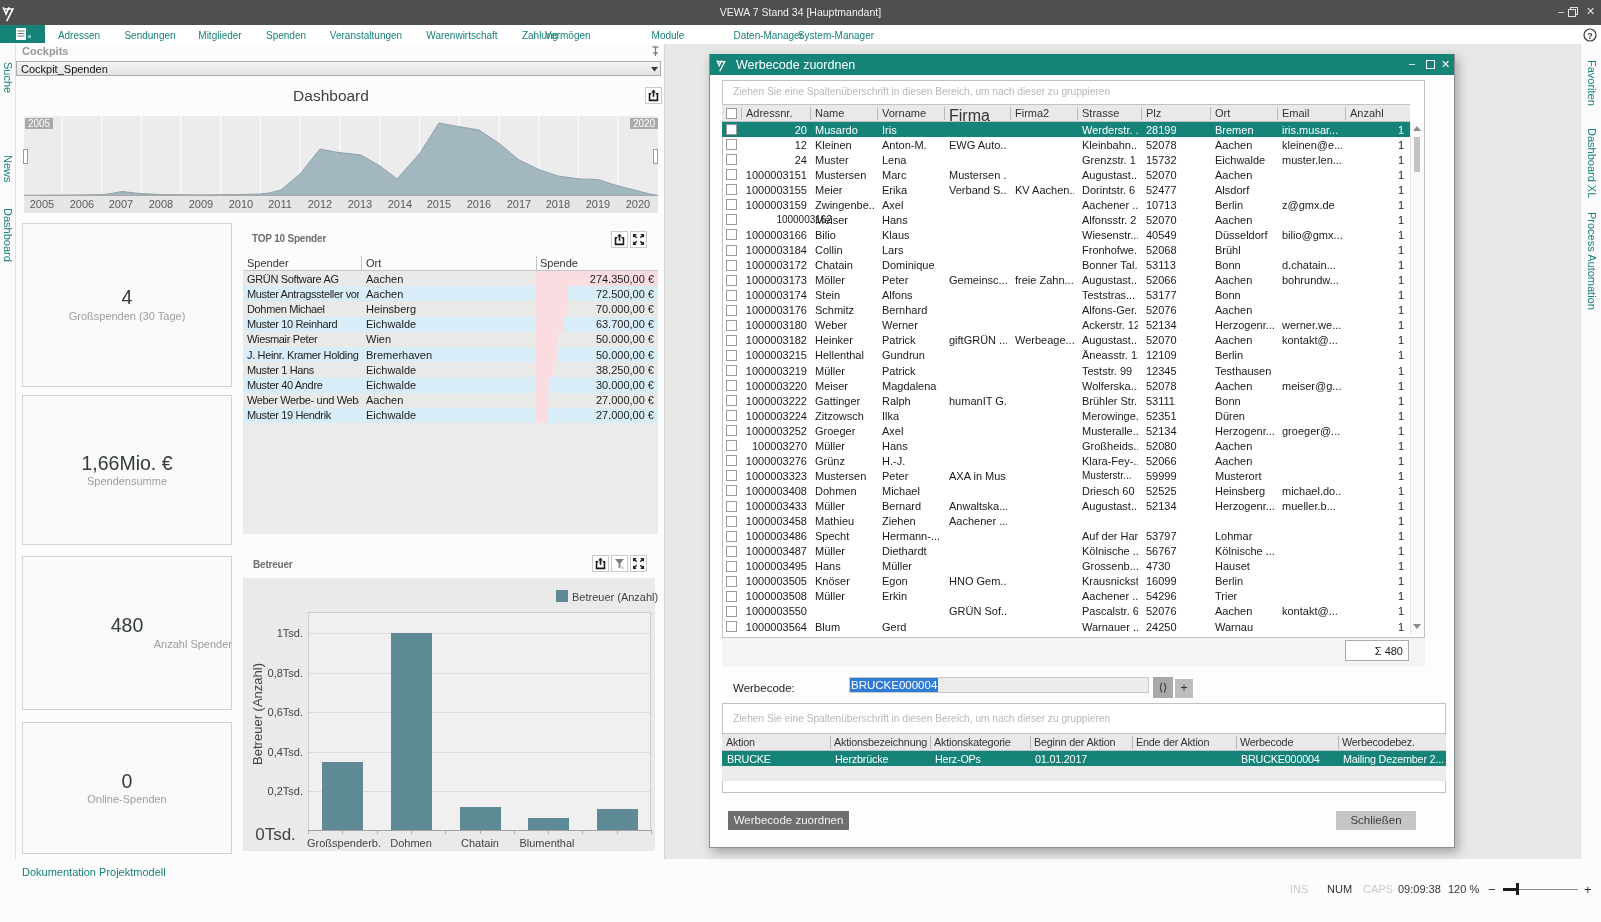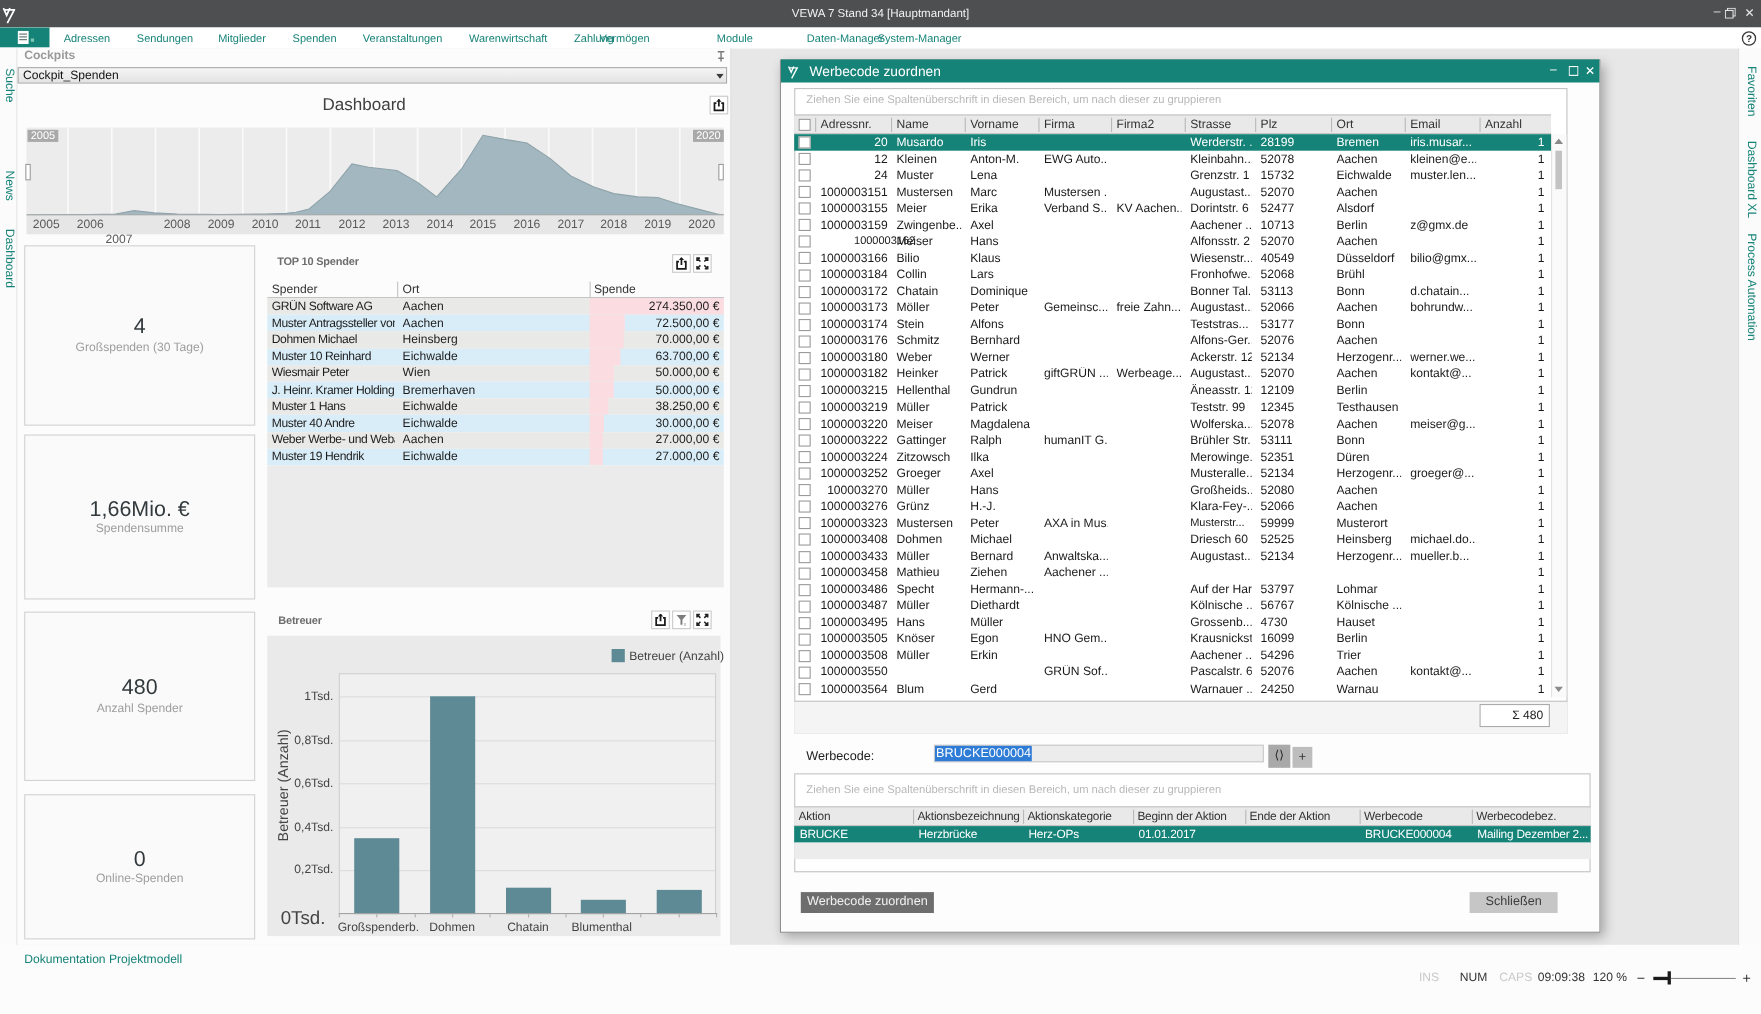--- a/index.html
+++ b/index.html
@@ -91,21 +91,21 @@
     <line x1="514.7" y1="0" x2="514.7" y2="80" stroke="#fafafa" stroke-width="1.5"></line>
     <line x1="554.4" y1="0" x2="554.4" y2="80" stroke="#fafafa" stroke-width="1.5"></line>
     <line x1="594.1" y1="0" x2="594.1" y2="80" stroke="#fafafa" stroke-width="1.5"></line>
     <polygon points="0,80 0,79.5 58,79.0 81,78.5 98,75.5 116,77.5 137,78.5 177,79.0 217,78.5 236,78.0 245,77.0 257,74.0 276,58.0 296,33.0 311,36.0 337,39.0 356,50.0 373,63.0 396,37.0 415,7.0 431,10.0 455,14.0 476,28.0 495,44.0 516,54.0 534,60.0 556,63.0 574,63.5 591,69.0 614,75.0 628,78.5 634,79.5 634,80" fill="#a2b7bf"></polygon>
     <polyline points="0,79.5 58,79.0 81,78.5 98,75.5 116,77.5 137,78.5 177,79.0 217,78.5 236,78.0 245,77.0 257,74.0 276,58.0 296,33.0 311,36.0 337,39.0 356,50.0 373,63.0 396,37.0 415,7.0 431,10.0 455,14.0 476,28.0 495,44.0 516,54.0 534,60.0 556,63.0 574,63.5 591,69.0 614,75.0 628,78.5 634,79.5" fill="none" stroke="#8fa3ab" stroke-width="1"></polyline>
 <line x1="0" y1="79.5" x2="634" y2="79.5" stroke="#a8a8a8" stroke-width="1.5"></line>
   </svg>
 <div class="abs" style="left:24px;top:196px;width:634px;height:17px;background:#e6e6e6"></div>
 <div style="position:absolute;left:17px;top:198px;width:50px;text-align:center;font-size:11px;color:#5a5a5a">2005</div>
 <div style="position:absolute;left:57px;top:198px;width:50px;text-align:center;font-size:11px;color:#5a5a5a">2006</div>
-<div style="position:absolute;left:96px;top:212px;width:50px;text-align:left;font-size:11px;color:#5a5a5a">2007</div>
+<div style="position:absolute;left:96px;top:198px;width:50px;text-align:center;font-size:11px;color:#5a5a5a">2007</div>
 <div style="position:absolute;left:136px;top:198px;width:50px;text-align:center;font-size:11px;color:#5a5a5a">2008</div>
 <div style="position:absolute;left:176px;top:198px;width:50px;text-align:center;font-size:11px;color:#5a5a5a">2009</div>
 <div style="position:absolute;left:216px;top:198px;width:50px;text-align:center;font-size:11px;color:#5a5a5a">2010</div>
 <div style="position:absolute;left:255px;top:198px;width:50px;text-align:center;font-size:11px;color:#5a5a5a">2011</div>
 <div style="position:absolute;left:295px;top:198px;width:50px;text-align:center;font-size:11px;color:#5a5a5a">2012</div>
 <div style="position:absolute;left:335px;top:198px;width:50px;text-align:center;font-size:11px;color:#5a5a5a">2013</div>
 <div style="position:absolute;left:375px;top:198px;width:50px;text-align:center;font-size:11px;color:#5a5a5a">2014</div>
 <div style="position:absolute;left:414px;top:198px;width:50px;text-align:center;font-size:11px;color:#5a5a5a">2015</div>
 <div style="position:absolute;left:454px;top:198px;width:50px;text-align:center;font-size:11px;color:#5a5a5a">2016</div>
 <div style="position:absolute;left:494px;top:198px;width:50px;text-align:center;font-size:11px;color:#5a5a5a">2017</div>
@@ -117,21 +117,21 @@
 <div class="abs" style="left:23px;top:149px;width:5px;height:15px;background:#fff;border:1px solid #9a9a9a"></div>
 <div class="abs" style="left:653px;top:149px;width:5px;height:15px;background:#fff;border:1px solid #9a9a9a"></div>
 <div class="abs" style="left:22px;top:223px;width:210px;height:164px;background:#fafafa;border:1px solid #d2d2d2"></div>
 <div class="abs" style="left:22px;top:286px;width:210px;text-align:center;font-size:19.5px;color:#333a3d">4</div>
 <div class="abs" style="left:22px;top:310px;width:210px;text-align:center;font-size:11px;color:#9d9d9d">Großspenden (30 Tage)</div>
 <div class="abs" style="left:22px;top:395px;width:210px;height:150px;background:#fafafa;border:1px solid #d2d2d2"></div>
 <div class="abs" style="left:22px;top:452px;width:210px;text-align:center;font-size:19.5px;color:#333a3d">1,66Mio. €</div>
 <div class="abs" style="left:22px;top:475px;width:210px;text-align:center;font-size:11px;color:#9d9d9d">Spendensumme</div>
 <div class="abs" style="left:22px;top:556px;width:210px;height:154px;background:#fafafa;border:1px solid #d2d2d2"></div>
 <div class="abs" style="left:22px;top:614px;width:210px;text-align:center;font-size:19.5px;color:#333a3d">480</div>
-<div class="abs" style="left:22px;top:638px;width:210px;text-align:center;font-size:11px;color:#9d9d9d">Anzahl Spender</div>
+<div class="abs" style="left:22px;top:638px;width:210px;text-align:right;font-size:11px;color:#9d9d9d">Anzahl Spender</div>
 <div class="abs" style="left:22px;top:722px;width:210px;height:132px;background:#fafafa;border:1px solid #d2d2d2"></div>
 <div class="abs" style="left:22px;top:770px;width:210px;text-align:center;font-size:19.5px;color:#333a3d">0</div>
 <div class="abs" style="left:22px;top:793px;width:210px;text-align:center;font-size:11px;color:#9d9d9d">Online-Spenden</div>
 <div class="abs" style="left:252px;top:233px;font-size:10px;font-weight:bold;color:#6e6e6e;letter-spacing:-0.2px">TOP 10 Spender</div>
 <svg width="17" height="17" style="position:absolute;left:611px;top:231px;background:#fff;border:1px solid #c9c9c9" viewBox="0 0 17 17">
 <path d="M6 6.5 H4 V14 H13 V6.5 H11" fill="none" stroke="#1a1a1a" stroke-width="1.8"></path>
 <line x1="8.5" y1="2.5" x2="8.5" y2="10" stroke="#1a1a1a" stroke-width="1.8"></line>
 <path d="M5.7 5 L8.5 2.2 L11.3 5 Z" fill="#1a1a1a"></path>
   </svg>
 <svg width="17" height="17" style="position:absolute;left:630px;top:231px;background:#fff;border:1px solid #c9c9c9" viewBox="0 0 17 17">
@@ -281,21 +281,21 @@
 <div class="abs" style="left:722px;top:80px;width:703px;height:587px;background:#fff;border:1px solid #c2c2c2"></div>
 <div class="abs" style="left:733px;top:86px;font-size:10.2px;color:#b8b8b8">Ziehen Sie eine Spaltenüberschrift in diesen Bereich, um nach dieser zu gruppieren</div>
 <div class="abs" style="left:722px;top:104px;width:688px;height:18px;background:#e9e9e9;border-top:1px solid #c2c2c2;border-bottom:1px solid #c2c2c2"></div>
 <div class="abs" style="left:741px;top:107px;width:1px;height:13px;background:#b9b9b9"></div>
 <div class="abs cell" style="left:746px;top:107px;width:61px;font-size:11px;color:#333">Adressnr.</div>
 <div class="abs" style="left:810px;top:107px;width:1px;height:13px;background:#b9b9b9"></div>
 <div class="abs cell" style="left:815px;top:107px;width:59px;font-size:11px;color:#333">Name</div>
 <div class="abs" style="left:877px;top:107px;width:1px;height:13px;background:#b9b9b9"></div>
 <div class="abs cell" style="left:882px;top:107px;width:59px;font-size:11px;color:#333">Vorname</div>
 <div class="abs" style="left:944px;top:107px;width:1px;height:13px;background:#b9b9b9"></div>
-<div class="abs cell" style="left:949px;top:107px;width:58px;font-size:11px;color:#333">Firma</div>
+<div class="abs cell" style="left:949px;top:107px;width:58px;font-size:16px;color:#333">Firma</div>
 <div class="abs" style="left:1010px;top:107px;width:1px;height:13px;background:#b9b9b9"></div>
 <div class="abs cell" style="left:1015px;top:107px;width:59px;font-size:11px;color:#333">Firma2</div>
 <div class="abs" style="left:1077px;top:107px;width:1px;height:13px;background:#b9b9b9"></div>
 <div class="abs cell" style="left:1082px;top:107px;width:56px;font-size:11px;color:#333">Strasse</div>
 <div class="abs" style="left:1141px;top:107px;width:1px;height:13px;background:#b9b9b9"></div>
 <div class="abs cell" style="left:1146px;top:107px;width:61px;font-size:11px;color:#333">Plz</div>
 <div class="abs" style="left:1210px;top:107px;width:1px;height:13px;background:#b9b9b9"></div>
 <div class="abs cell" style="left:1215px;top:107px;width:59px;font-size:11px;color:#333">Ort</div>
 <div class="abs" style="left:1277px;top:107px;width:1px;height:13px;background:#b9b9b9"></div>
 <div class="abs cell" style="left:1282px;top:107px;width:60px;font-size:11px;color:#333">Email</div>

